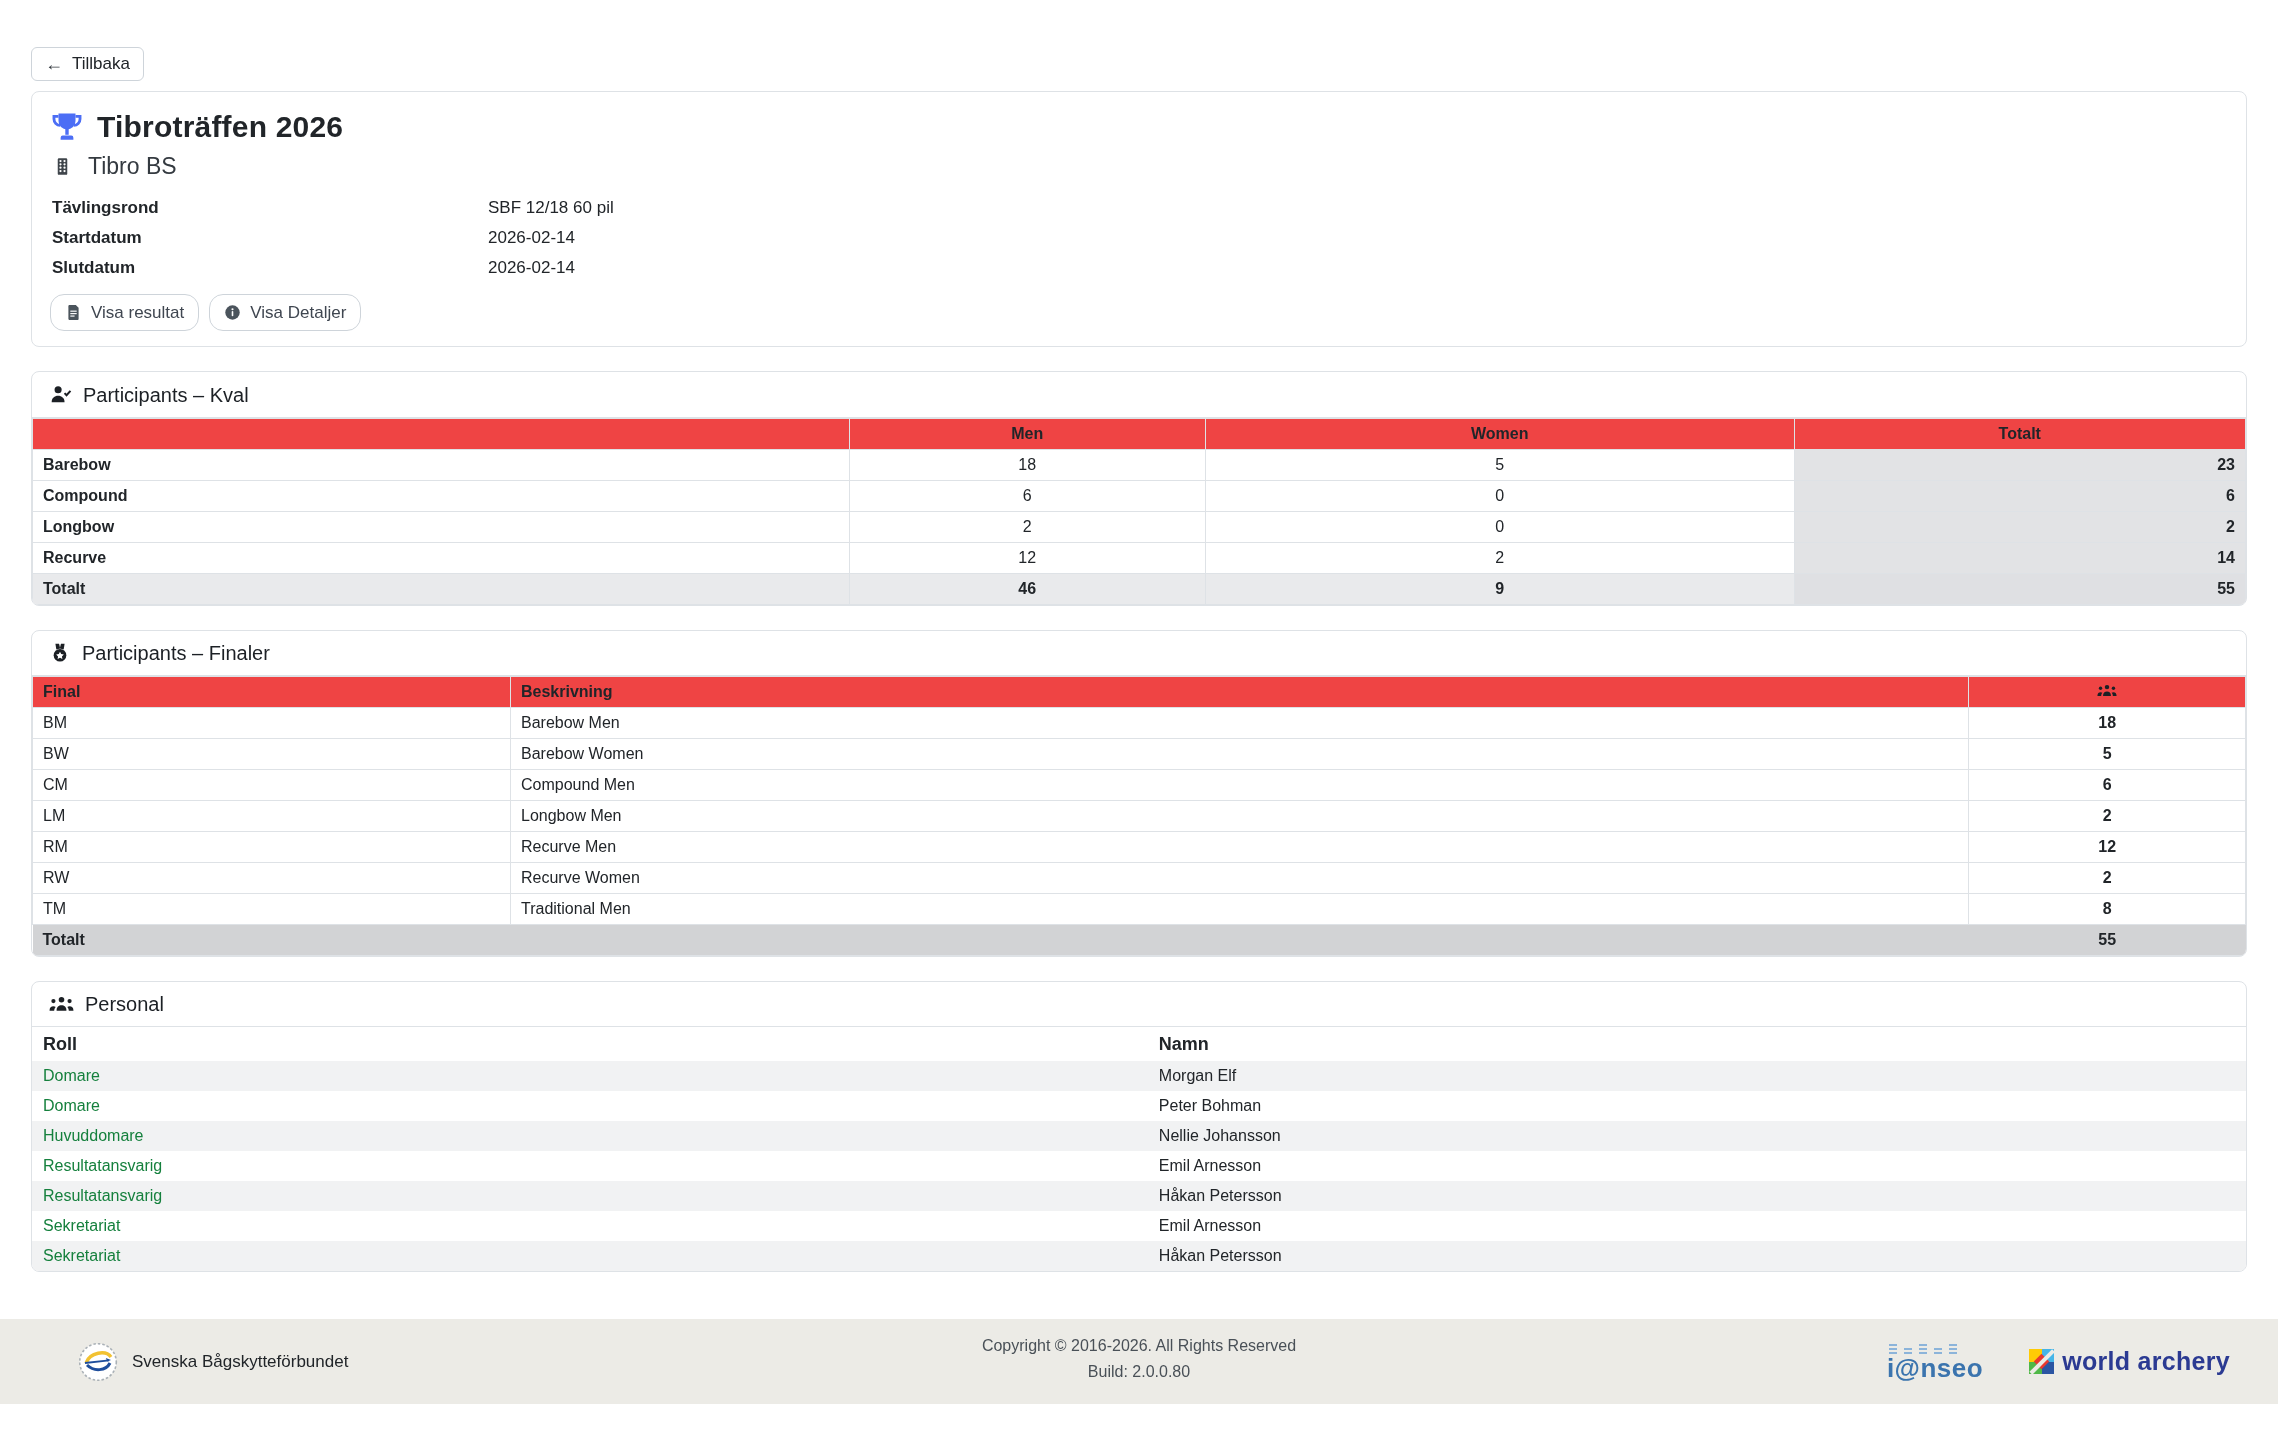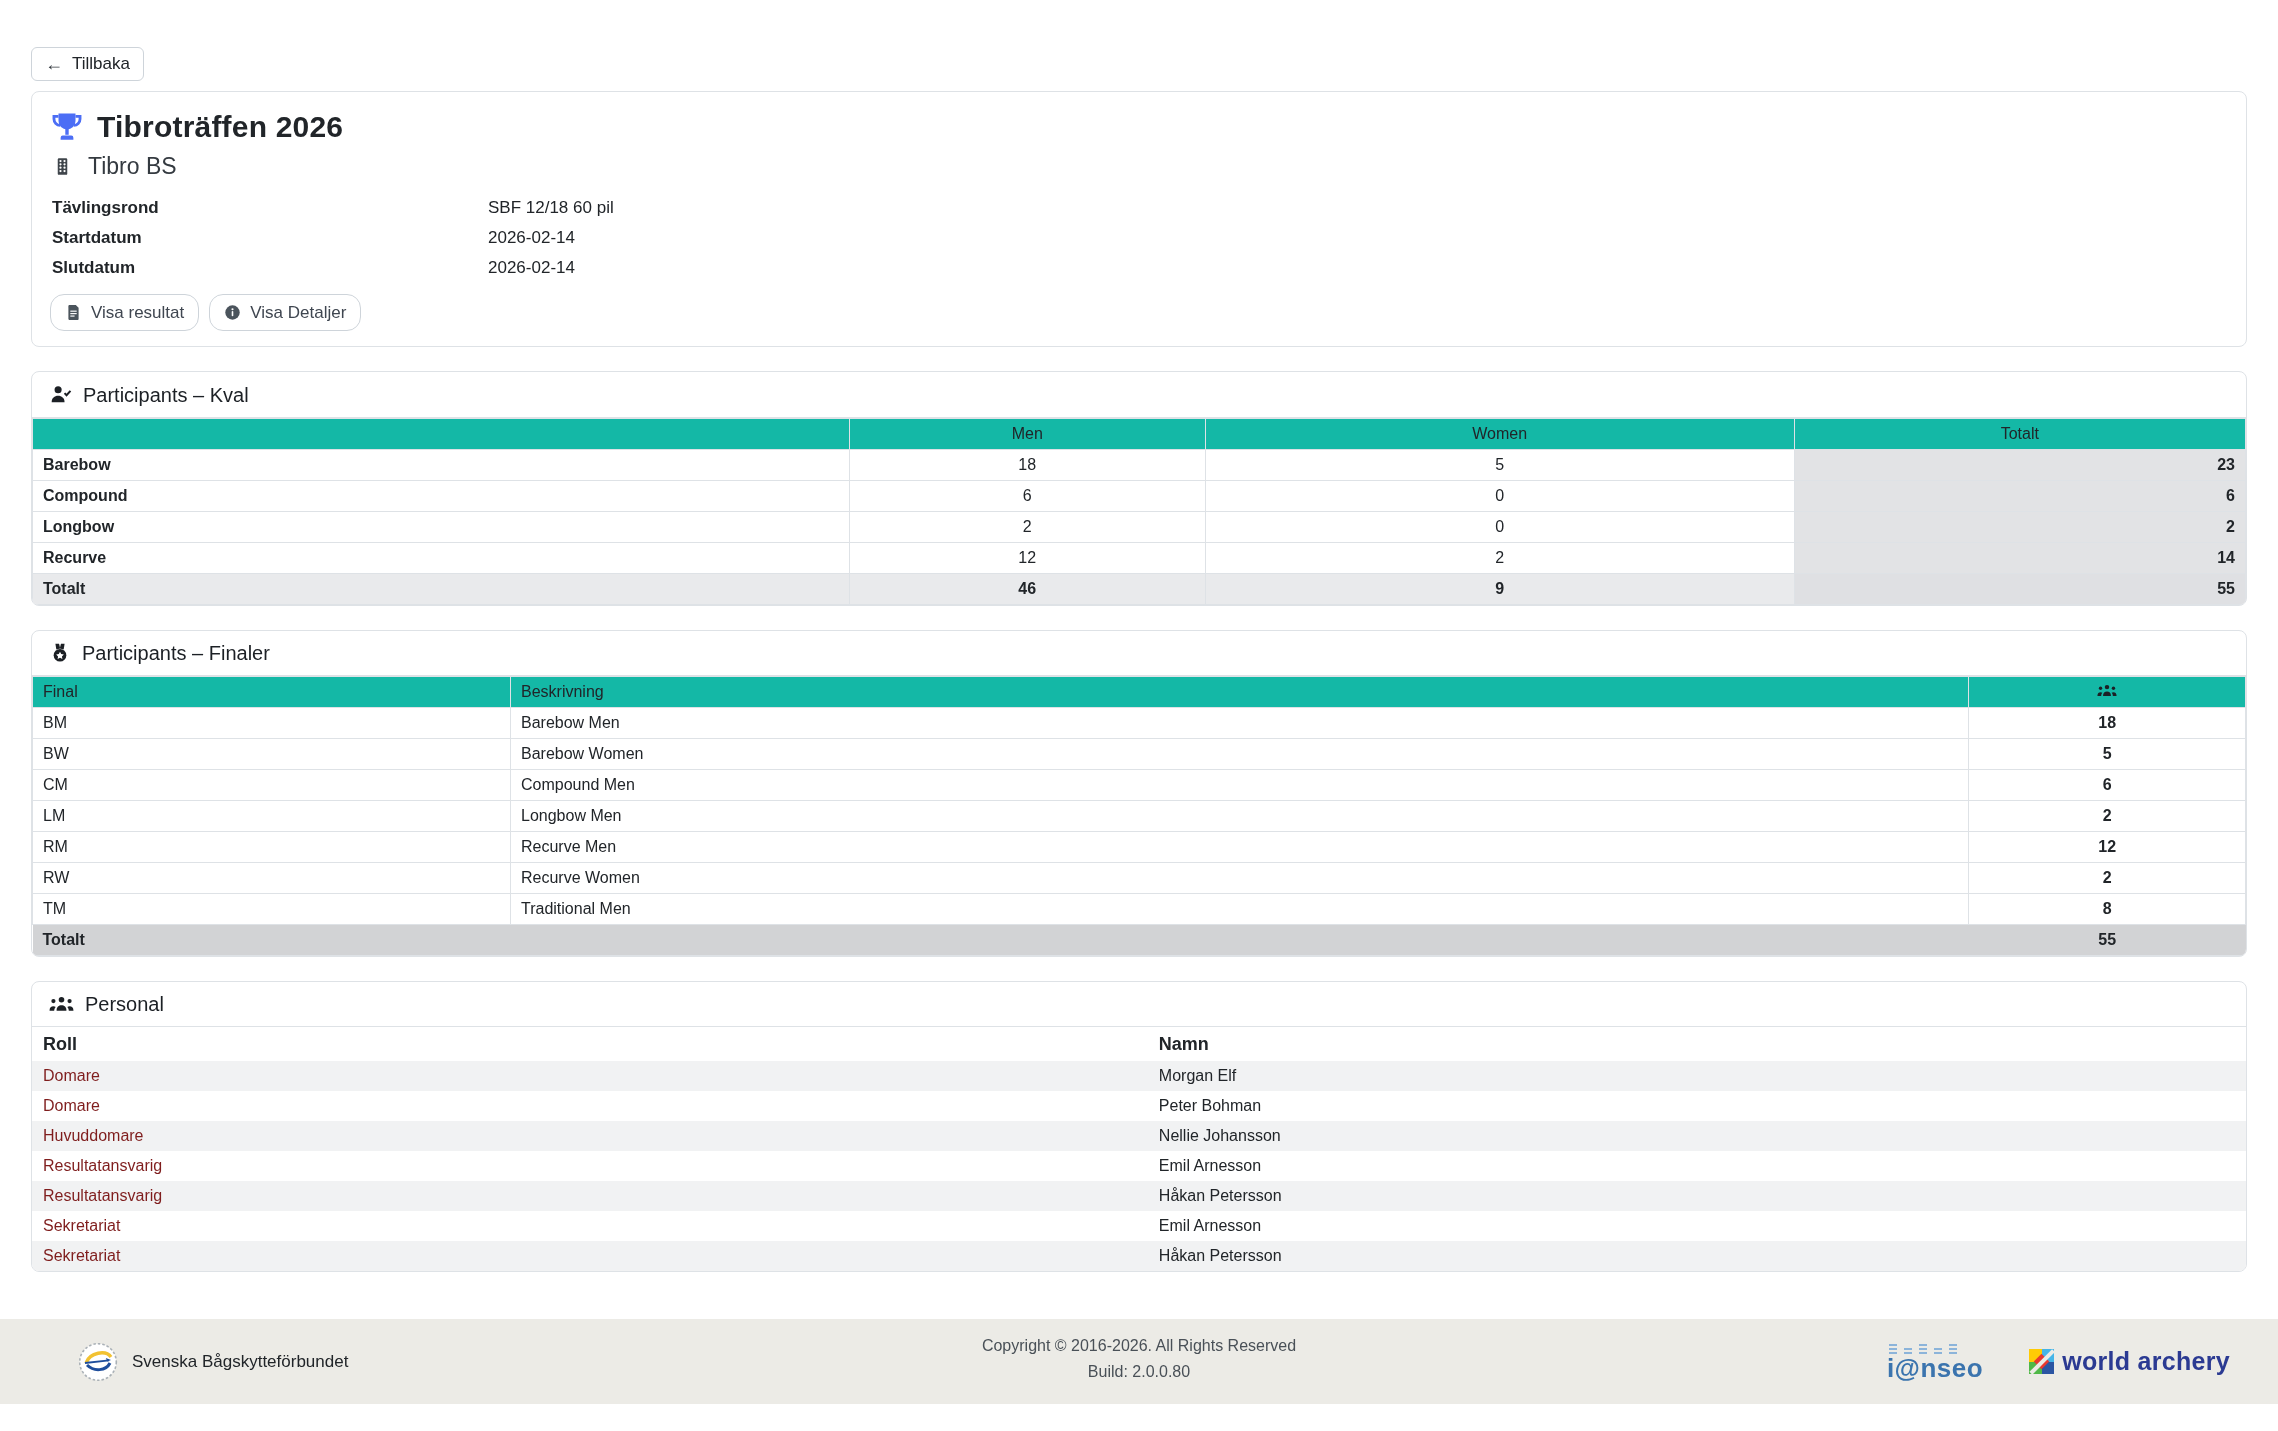--- a/index.html
+++ b/index.html
@@ -42,39 +42,39 @@
 
   .section-head {
     display:flex; align-items:center; gap:11px;
     padding:11px 17px; font-size:20px; font-weight:500;
     border-bottom:1px solid #dee2e6; color:#1c2025;
   }
   .section-head .ttl { line-height:1.1; }
 
   table { width:100%; border-collapse:collapse; font-size:16px; }
   .grid-table th, .grid-table td { border:1px solid #dee2e6; padding:4px 10px; height:31px; }
-  .grid-table thead th { background:#14b8a6; font-weight:400; text-align:center; }
+  .grid-table thead th { background:#ef4444; font-weight:700; text-align:center; }
   .grid-table thead th.left { text-align:left; }
 
   .kval td.cat { font-weight:700; }
   .kval td.num { text-align:center; }
   .kval .tot-col { background:#e2e3e5; font-weight:700; text-align:right; }
   .kval tfoot td { background:#e9eaec; font-weight:700; }
   .kval tfoot td.num { text-align:center; }
   .kval tfoot td.tot-col { background:#dfe0e3; }
 
   .finaler td.num { text-align:center; font-weight:700; }
   .finaler tfoot td { background:#d2d3d5; font-weight:700; border-left:none; border-right:none; }
   .finaler tfoot td.num { text-align:center; }
   .finaler thead th.icon-th { text-align:center; vertical-align:middle; }
 
   .personal-table th { text-align:left; font-size:18px; font-weight:700; padding:6px 11px; height:34px; background:#fff; }
   .personal-table td { padding:4px 11px; height:30px; }
   .personal-table tbody tr:nth-child(odd) { background:#f1f2f3; }
-  .personal-table td.role { color:#7f1d1d; }
+  .personal-table td.role { color:#15803d; }
   .personal-table td.name { color:#212529; }
 
   footer {
     margin-top:47px; background:#ecebe6; height:85px;
     display:flex; align-items:center; position:relative;
     padding:0 48px 0 78px;
   }
   .footer-left { display:flex; align-items:center; gap:14px; font-size:17px; color:#212529; z-index:1; }
   .footer-center {
     position:absolute; left:0; right:0; top:14px; text-align:center;

